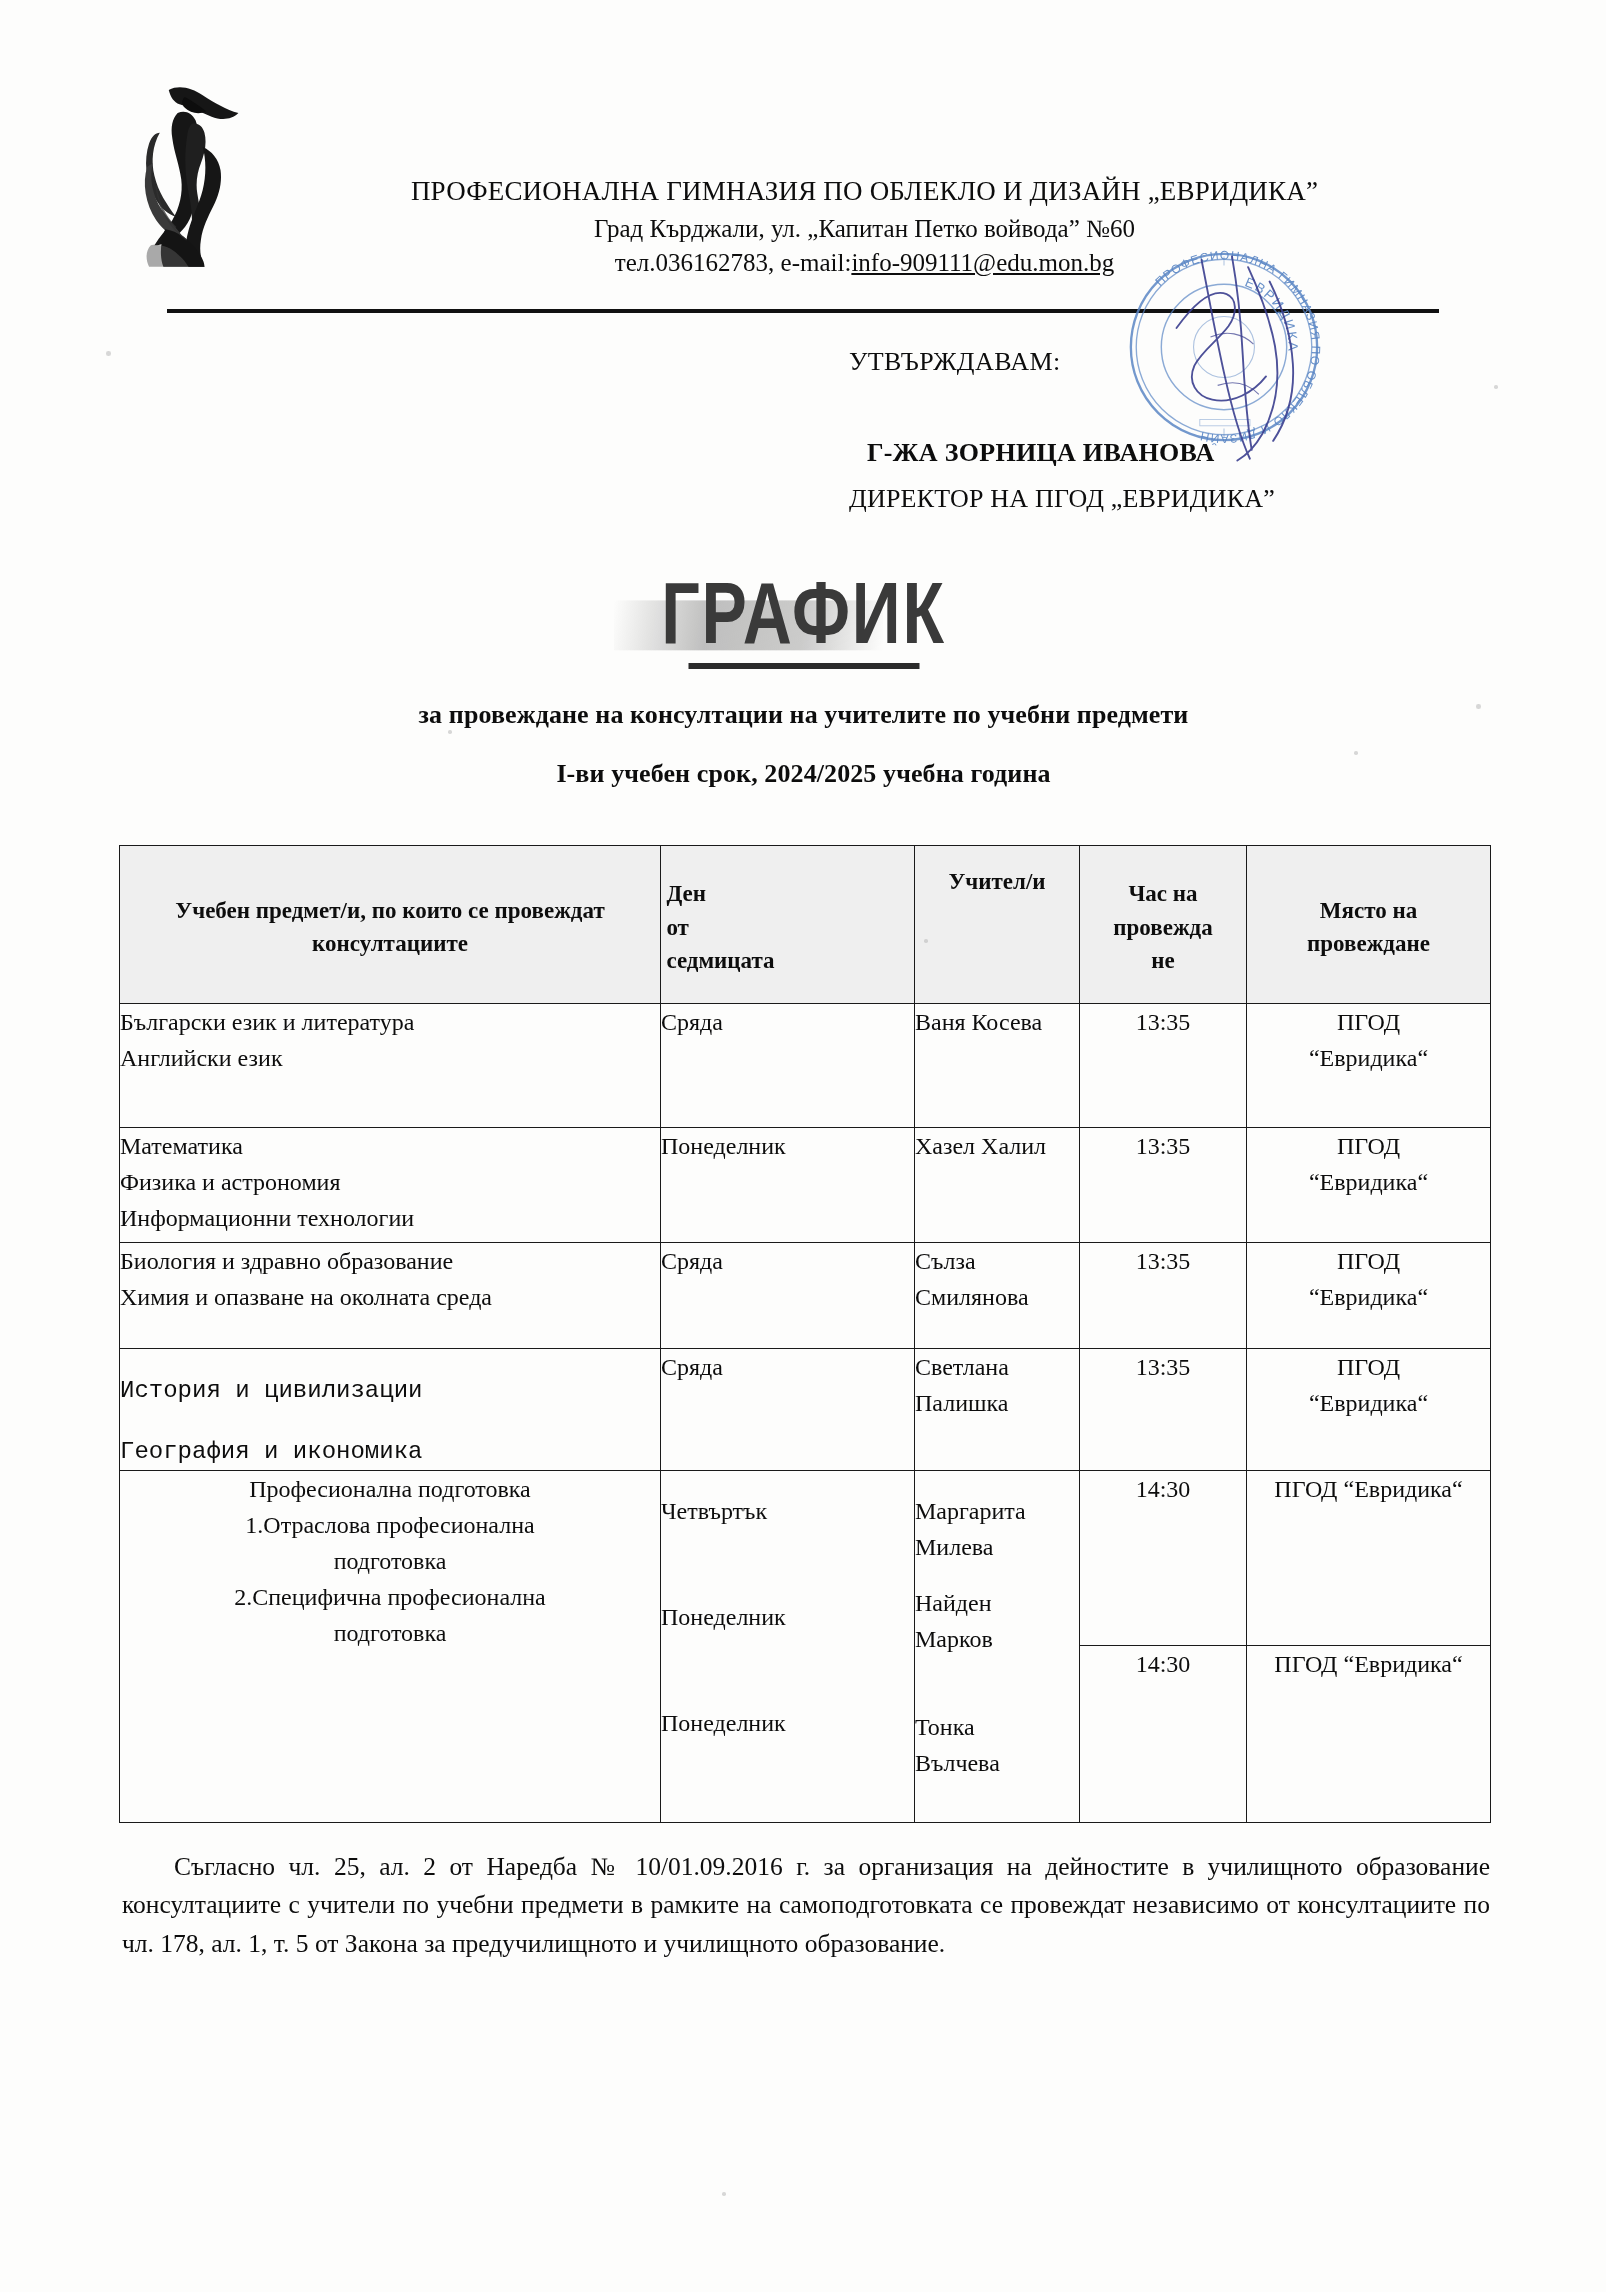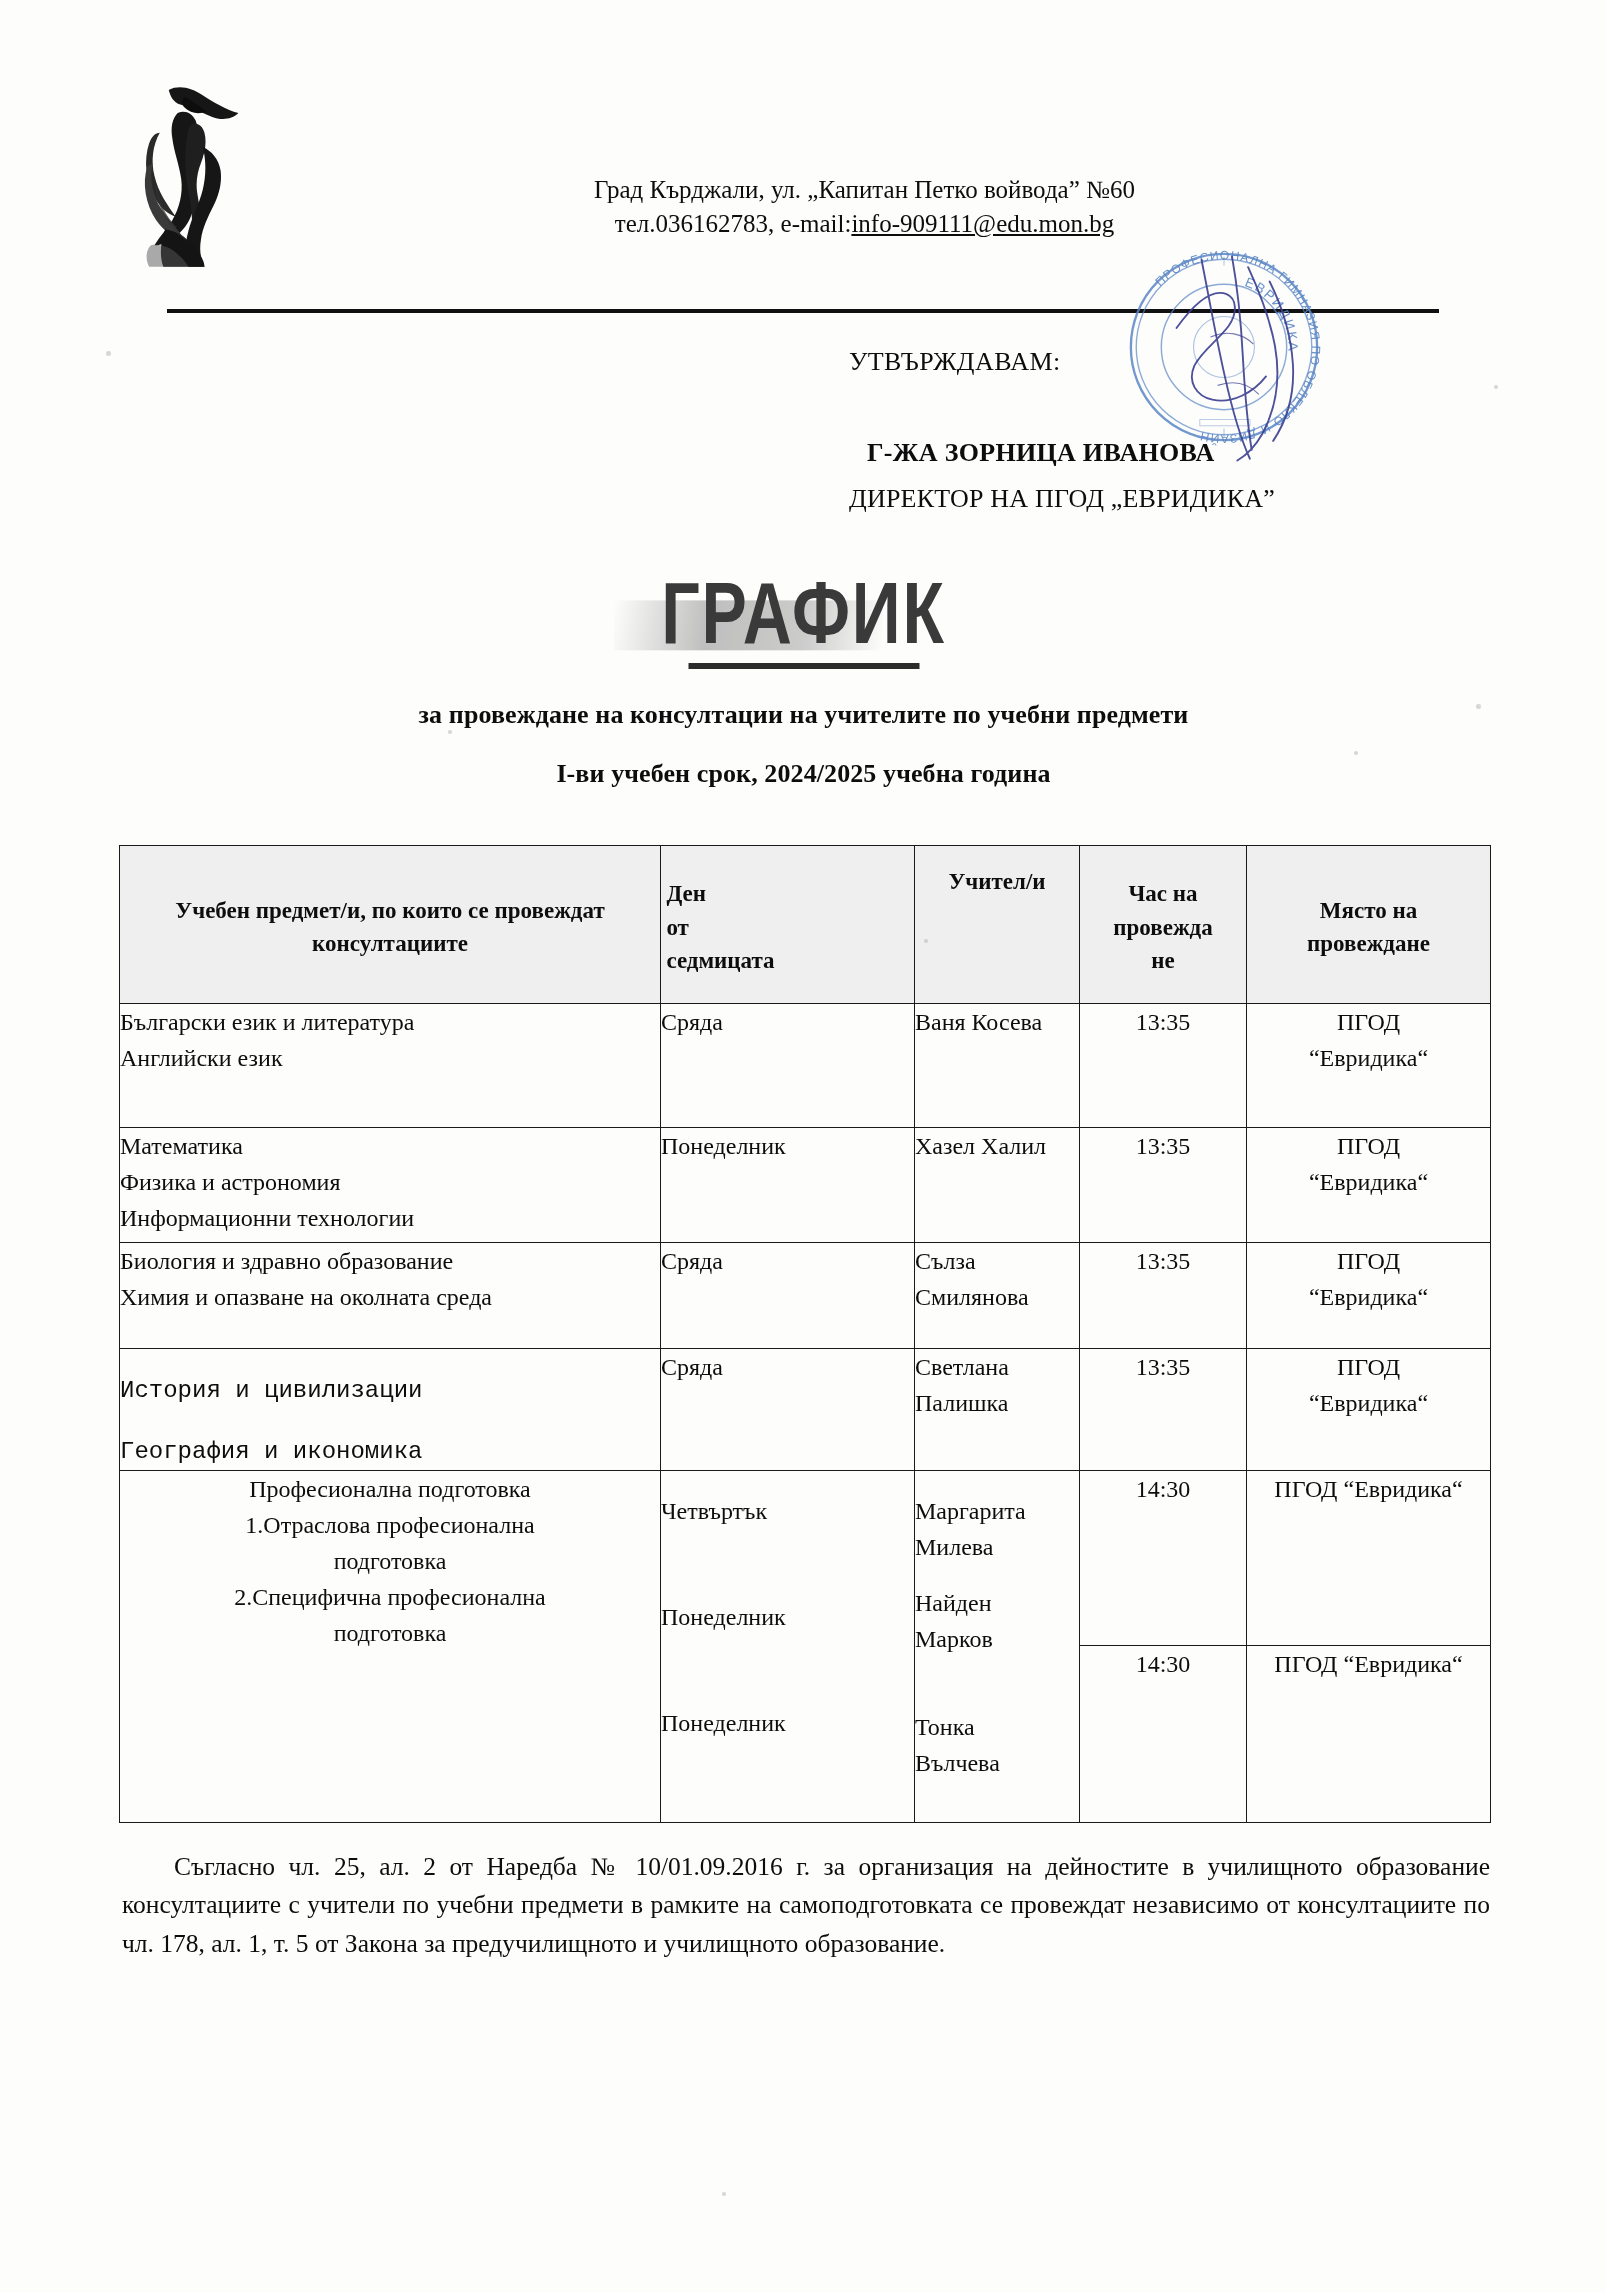--- a/index.html
+++ b/index.html
@@ -42,20 +42,21 @@
     width: 1191px;
     text-align: center;
   }
   .school-name {
     font-size: 27px;
     letter-spacing: 0.2px;
     white-space: nowrap;
   }
   .school-addr {
     font-size: 25px;
+    margin-top: 8px;
     white-space: nowrap;
   }
   .school-contact {
     font-size: 25px;
     margin-top: 6.3px;
     white-space: nowrap;
   }
   .school-contact .email {
     text-decoration: underline;
   }
@@ -295,20 +296,21 @@
           <path d="M20 196 C30 194 42 198 50 206 C56 211 60 216 62 220 L18 220 C14 212 14 202 20 196 Z" fill="#555" opacity=".5"></path>
         </g>
         <g fill="none" stroke="#333" stroke-width="1.6" opacity=".75">
           <path d="M30 150 C36 166 46 180 60 190"></path>
           <path d="M26 130 C28 148 36 164 48 176"></path>
         </g>
       </svg>
     </div>
 
     <div class="school-lines">
+      <div class="school-name">ПРОФЕСИОНАЛНА ГИМНАЗИЯ ПО ОБЛЕКЛО И ДИЗАЙН „ЕВРИДИКА”</div>
       <div class="school-addr">Град Кърджали, ул. „Капитан Петко войвода” №60</div>
       <div class="school-contact"><span>тел.036162783, e-mail:</span><span class="email">info-909111@edu.mon.bg</span></div>
     </div>
 
     <div class="rule"></div>
   </div>
 
   <div class="approve">
     <div class="approve-label">УТВЪРЖДАВАМ:</div>
     <div class="director-name">Г-ЖА ЗОРНИЦА ИВАНОВА</div>

